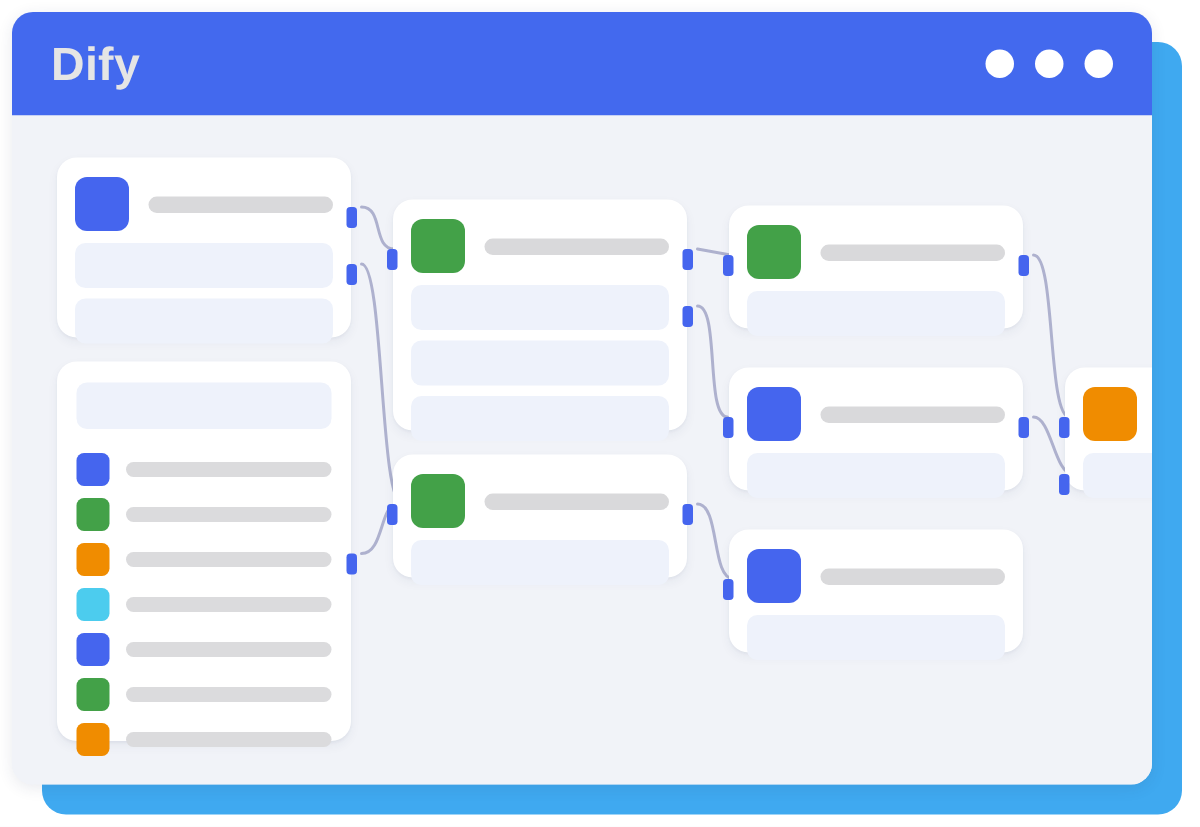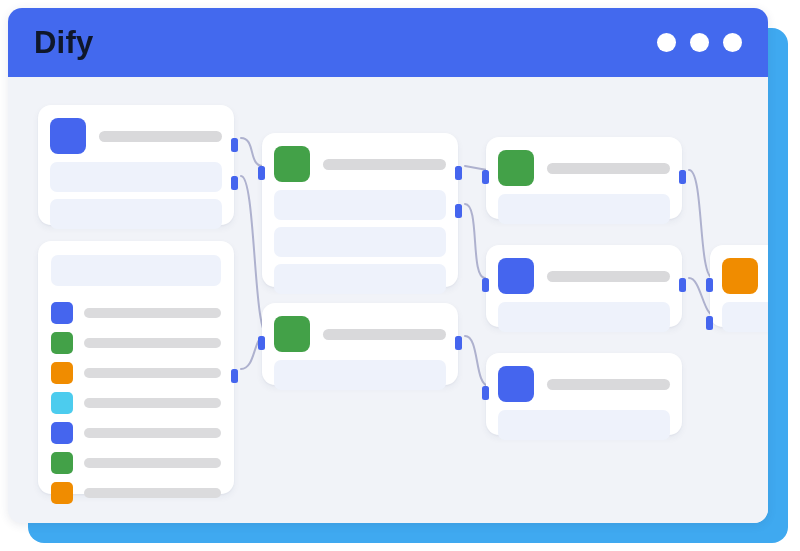--- a/index.html
+++ b/index.html
@@ -48,21 +48,21 @@
   .titlebar {
     position: relative;
     height: 69px;
     background: #4369EE;
     display: flex;
     align-items: center;
     padding: 0 26px 0 26px;
     box-sizing: border-box;
   }
   .title-text {
-    color: #0f172a;
+    color: #e5e5e5;
     font-size: 31px;
     font-weight: bold;
     letter-spacing: .2px;
     line-height: 1;
   }
   .dots {
     margin-left: auto;
     display: flex;
     gap: 14px;
     align-items: center;

